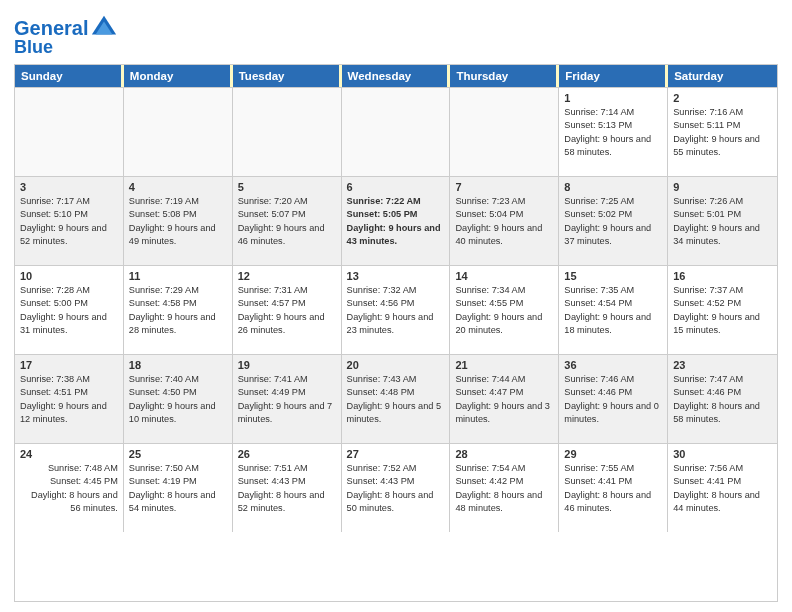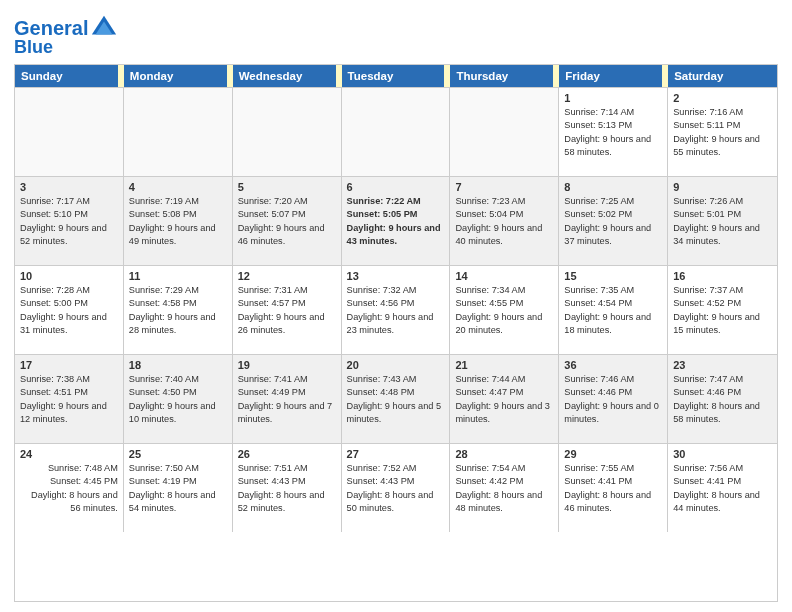--- a/index.html
+++ b/index.html
@@ -63,21 +63,21 @@
       display: grid;
       grid-template-columns: repeat(7, 1fr);
       background: #2a6db5;
     }
     .cal-header-cell {
       color: #fff;
       font-size: 11.5px;
       font-weight: bold;
       padding: 5px 6px;
       text-align: left;
-      border-right: 6px solid #fef9c3;
+      border-right: 3px solid #fef9c3;
     }
     .cal-header-cell:last-child { border-right: none; }
     .cal-grid {
       display: flex;
       flex-direction: column;
     }
     .cal-row {
       display: grid;
       grid-template-columns: repeat(7, 1fr);
       border-top: 1px solid #ccc;
@@ -127,22 +127,22 @@
     <div class="title-area">
       <div class="month-title"></div>
       <div class="location"></div>
     </div>
   </div>
 
   <div class="calendar">
     <div class="cal-header">
       <div class="cal-header-cell">Sunday</div>
       <div class="cal-header-cell">Monday</div>
+      <div class="cal-header-cell">Tuesday</div>
       <div class="cal-header-cell">Wednesday</div>
-      <div class="cal-header-cell">Tuesday</div>
       <div class="cal-header-cell">Thursday</div>
       <div class="cal-header-cell">Friday</div>
       <div class="cal-header-cell">Saturday</div>
     </div>
     <div class="cal-grid" id="cal-grid">
     <div class="cal-row">
           <div class="cal-cell empty"></div>
           <div class="cal-cell empty"></div>
           <div class="cal-cell empty"></div>
           <div class="cal-cell empty"></div>

